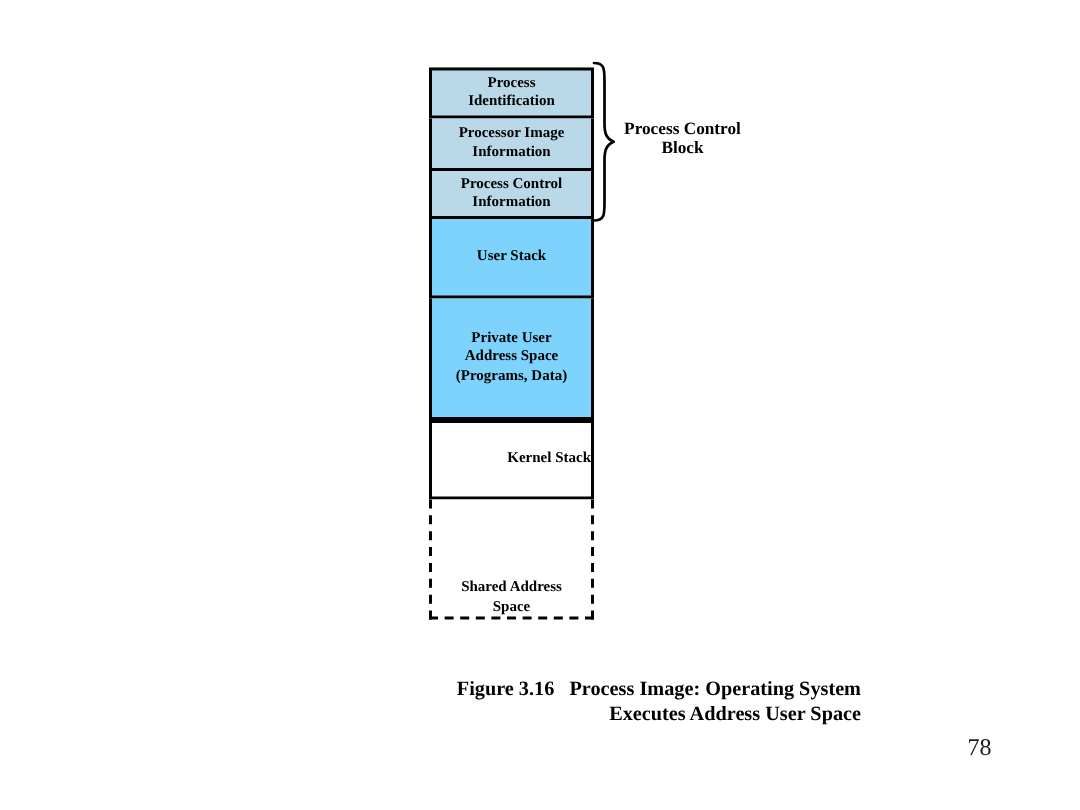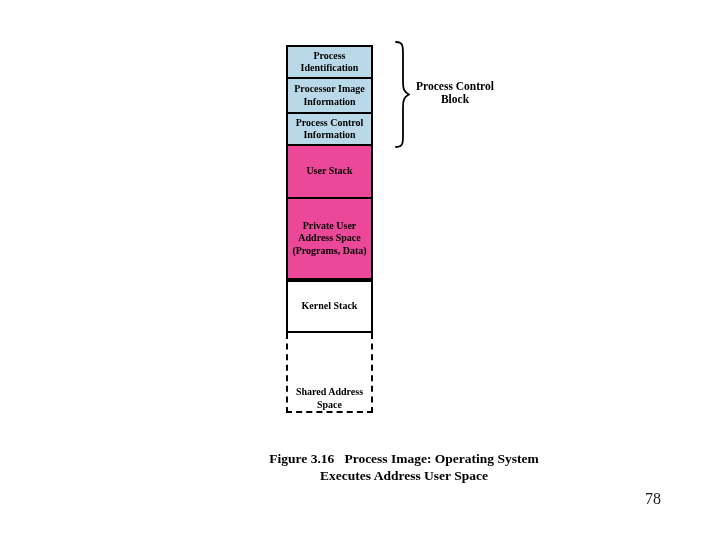--- a/index.html
+++ b/index.html
@@ -19,44 +19,44 @@
 
   
   .stack {
     position: absolute;
     left: 286px;
     top: 45px;
     width: 110px;
   }
   .section {
     box-sizing: border-box;
-    width: 87px;
+    width: 110px;
     border: 2px solid #000;
     display: flex;
     align-items: center;
     justify-content: center;
   }
   .section + .section { border-top: none; }
   .section-label {
     font-size: 10px;
     font-weight: bold;
     line-height: 12.5px;
     text-align: center;
     white-space: pre-line;
     color: #000;
   }
   .s-blue  { background: #b9d9e8; }
-  .s-grey  { background: #ec4899; }
+  .s-grey  { background: #7dd3fc; }
   .s-white { background: #ffffff; }
   .sec-1 { height: 34px; }
   .sec-2 { height: 35px; }
   .sec-3 { height: 32px; }
   .sec-4 { height: 53px; }
   .sec-5 { height: 81px; }
-  .sec-6 { height: 53px; border-top: 2px solid #000 !important; }
+  .sec-6 { height: 53px; border-top: 2px solid #000 !important; justify-content: flex-end; }
   .sec-7 {
     height: 80px;
     border: 2px dashed #000;
     border-top: none;
     align-items: flex-end;
   }
 
   
   .brace {
     position: absolute;
@@ -77,21 +77,21 @@
     white-space: pre-line;
     color: #000;
   }
 
   
   .caption {
     position: absolute;
     left: 234px;
     top: 451px;
     width: 340px;
-    text-align: center;
+    text-align: right;
     color: #000;
   }
   .caption-line {
     font-size: 13.5px;
     font-weight: bold;
     line-height: 16.5px;
     white-space: pre;
   }
 
   

